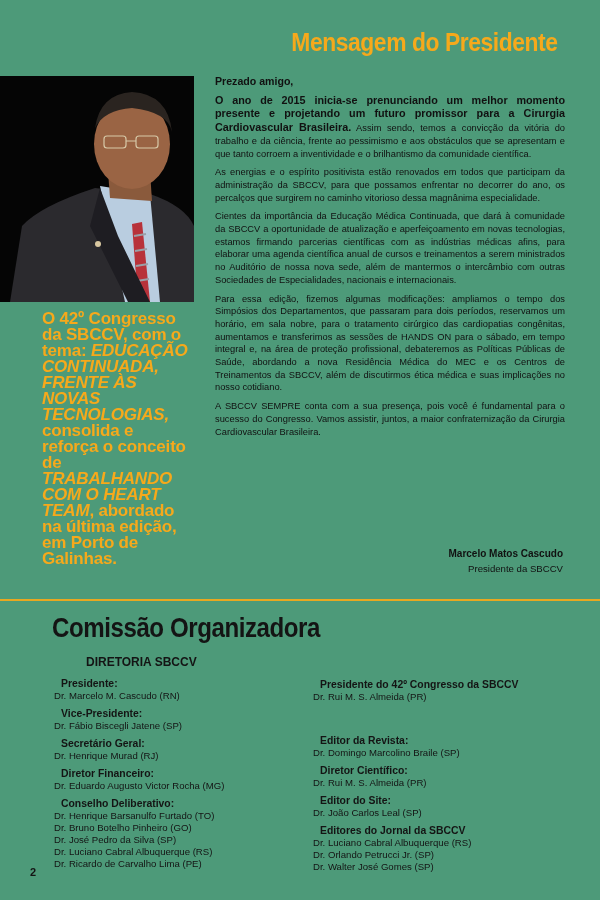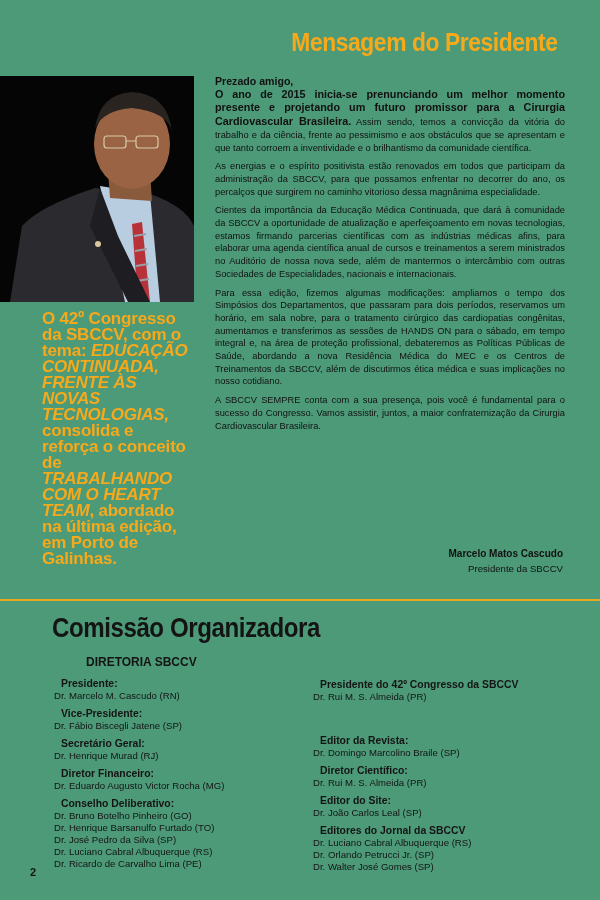--- a/index.html
+++ b/index.html
@@ -49,21 +49,21 @@
       position: absolute;
       left: 215px;
       top: 75px;
       width: 350px;
       font-size: 9.3px;
       line-height: 12.7px;
       text-align: justify;
       color: #111;
     }
     .letter p { margin-bottom: 6px; }
-    .letter .greeting { font-weight: bold; font-size: 10.6px; margin-bottom: 0; }
+    .letter .greeting { font-weight: bold; font-size: 10.6px; margin-bottom: 6px; }
     .letter .lead { font-weight: bold; font-size: 10.8px; line-height: 13px; }
     .signature {
       position: absolute;
       right: 37px;
       top: 546px;
       text-align: right;
       font-size: 9.6px;
       line-height: 15px;
     }
     .signature .sig-name { font-weight: bold; font-size: 10px; }
@@ -183,22 +183,22 @@
   <div class="role-group">
     <div class="role-title">Secretário Geral:</div>
     <div class="role-person">Dr. Henrique Murad (RJ)</div>
   </div>
   <div class="role-group">
     <div class="role-title">Diretor Financeiro:</div>
     <div class="role-person">Dr. Eduardo Augusto Victor Rocha (MG)</div>
   </div>
   <div class="role-group">
     <div class="role-title">Conselho Deliberativo:</div>
+    <div class="role-person">Dr. Henrique Barsanulfo Furtado (TO)</div>
     <div class="role-person">Dr. Bruno Botelho Pinheiro (GO)</div>
-    <div class="role-person">Dr. Henrique Barsanulfo Furtado (TO)</div>
     <div class="role-person">Dr. José Pedro da Silva (SP)</div>
     <div class="role-person">Dr. Luciano Cabral Albuquerque (RS)</div>
     <div class="role-person">Dr. Ricardo de Carvalho Lima (PE)</div>
   </div>
 </div>
 
 <div class="col col-right">
   <div class="role-group">
     <div class="role-title">Presidente do 42º Congresso da SBCCV</div>
     <div class="role-person">Dr. Rui M. S. Almeida (PR)</div>

